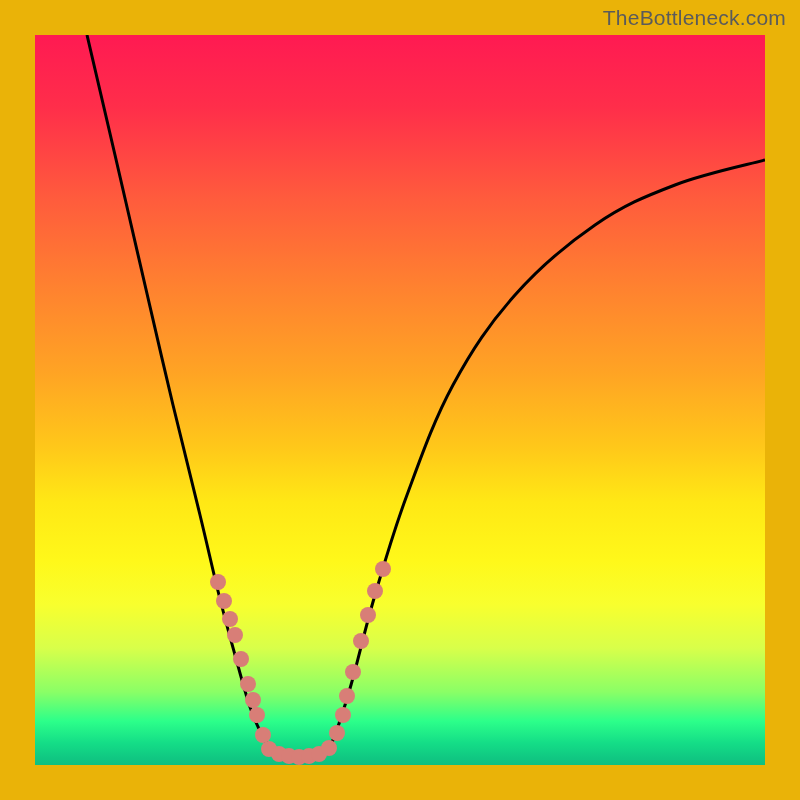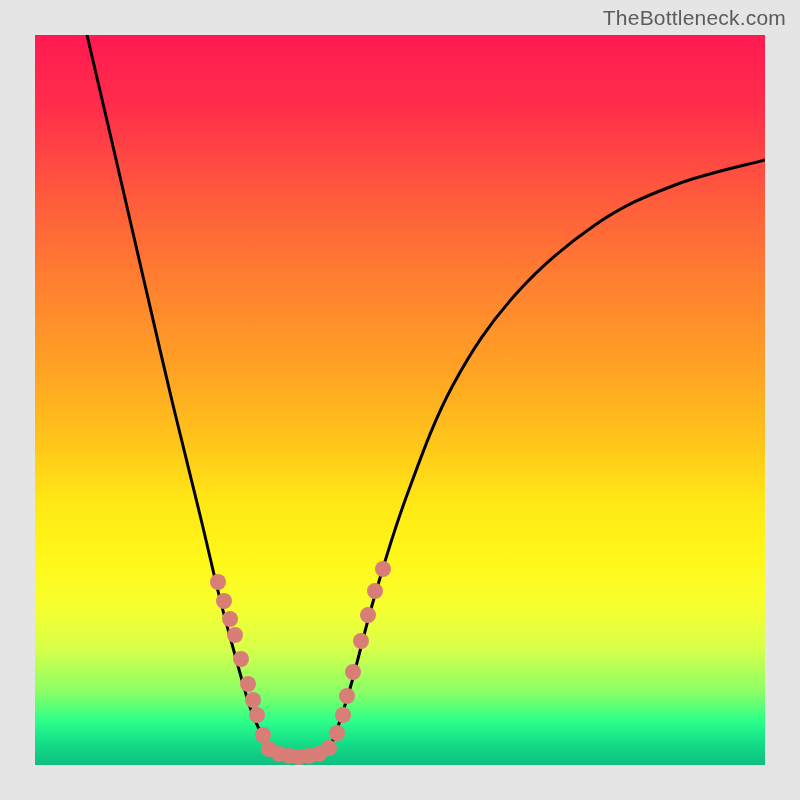--- a/index.html
+++ b/index.html
@@ -7,21 +7,21 @@
     padding: 0;
     width: 800px;
     height: 800px;
     background: #000;
     overflow: hidden;
   }
   .frame {
     position: absolute;
     width: 800px;
     height: 800px;
-    background: #e5e5e5;
+    background: #eab308;
   }
   .plot-area {
     position: absolute;
     left: 35px;
     top: 35px;
     width: 730px;
     height: 730px;
   }
   .gradient {
     position: absolute;

